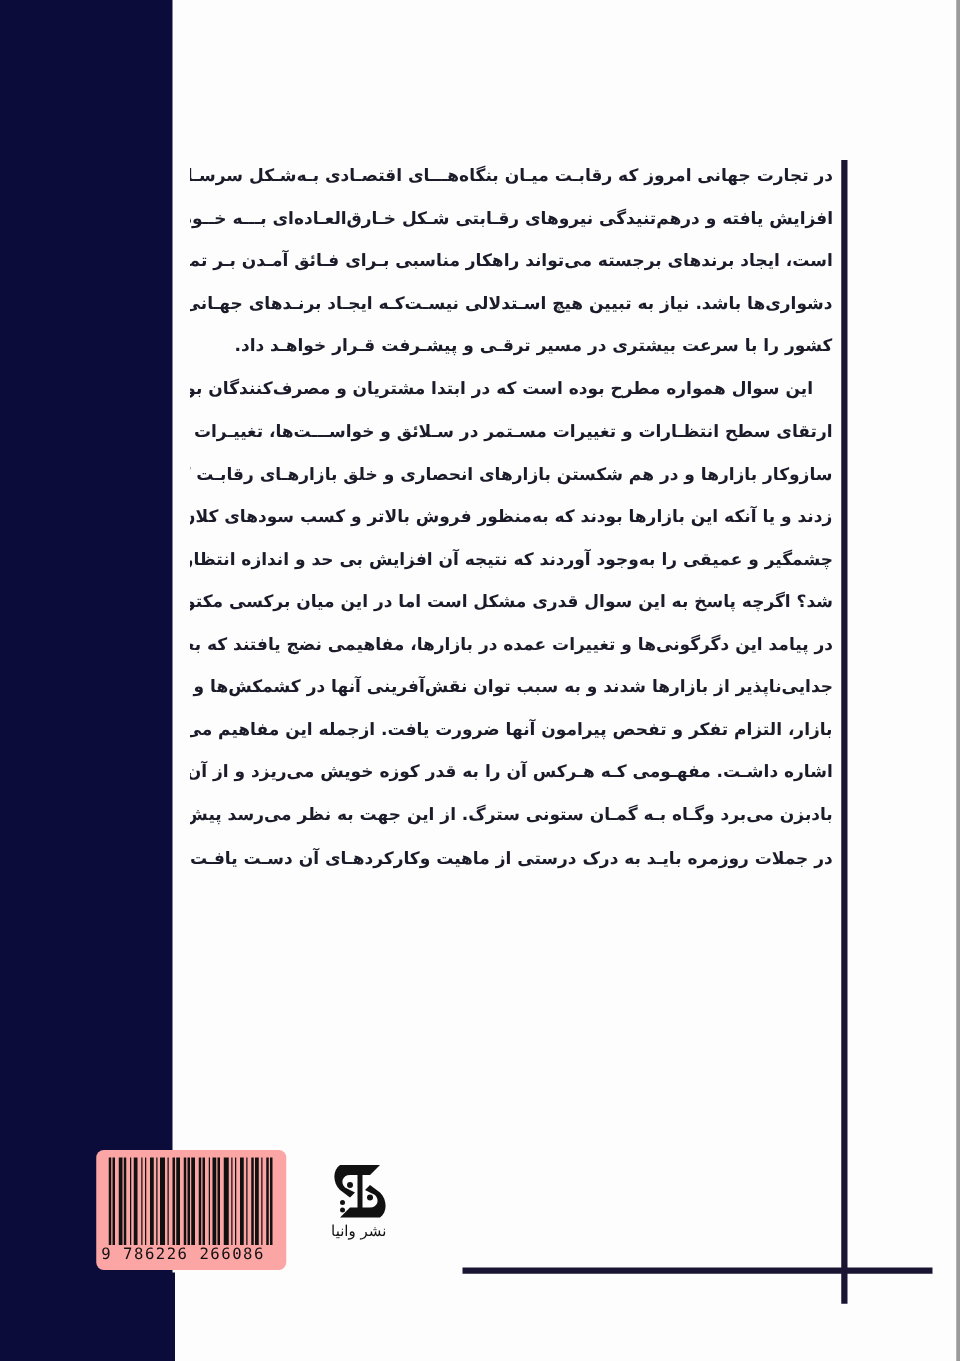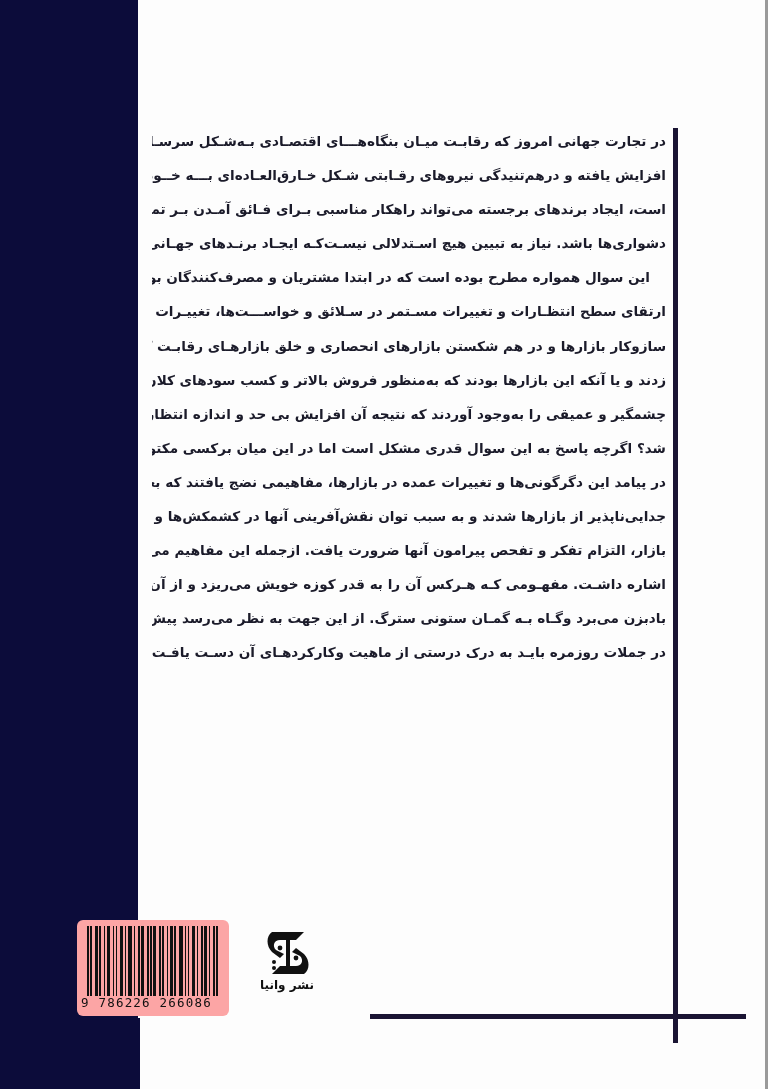--- a/index.html
+++ b/index.html
@@ -98,40 +98,41 @@
       left: 266px; top: 928px;
       width: 44px; height: 50px;
     }
     .logo-text {
       position: absolute;
       left: 256px; top: 978px;
       width: 62px;
       text-align: center;
       direction: rtl;
       font-size: 12px;
-      font-weight: bold;
+      font-weight: normal;
       color: #111;
     }
   </style>
 </head>
 <body>
 
 <div class="navy-panel"></div>
 <div class="navy-panel-bottom"></div>
 <div class="right-edge"></div>
 
 <div class="vbar"></div>
 <div class="hbar"></div>
 
 <div class="text-block">
   <div>
     <span class="line">در تجارت جهانی امروز که رقابـت میـان بنگاه‌هـــای اقتصـادی بـه‌شـکل سرسـام‌آوری</span>
     <span class="line">افزایش یافته و درهم‌تنیدگی نیروهای رقـابتی شـکل خـارق‌العـاده‌ای بـــه خــود گرفتــه</span>
     <span class="line">است، ایجاد برندهای برجسته می‌تواند راهکار مناسبی بـرای فـائق آمـدن بـر تمــام ایـــن</span>
     <span class="line">دشواری‌ها باشد. نیاز به تبیین هیچ اسـتدلالی نیسـت‌کـه ایجـاد برنـدهای جهـانی، اقتصـاد</span>
+    <span class="line last">کشور را با سرعت بیشتری در مسیر ترقـی و پیشـرفت قـرار خواهـد داد.</span>
   </div>
   <div>
     <span class="line indent">این سوال همواره مطرح بوده است که در ابتدا مشتریان و مصرف‌کنندگان بودند کـه بـــا</span>
     <span class="line">ارتقای سطح انتظـارات و تغییرات مسـتمر در سـلائق و خواســـت‌ها، تغییـرات گسـترده در</span>
     <span class="line">سازوکار بازارها و در هم شکستن بازارهای انحصاری و خلق بازارهـای رقابـت کامـــل را رقم</span>
     <span class="line">زدند و یا آنکه این بازارها بودند که به‌منظور فروش بالاتر و کسب سودهای کلان، دگرگونی</span>
     <span class="line">چشمگیر و عمیقی را به‌وجود آوردند که نتیجه آن افزایش بی حد و اندازه انتظارات مشتریان</span>
     <span class="line">شد؟ اگرچه پاسخ به این سوال قدری مشکل است اما در این میان برکسی مکتوم نیست که</span>
     <span class="line">در پیامد این دگرگونی‌ها و تغییرات عمده در بازارها، مفاهیمی نضج یافتند که بعدها خود جزئی</span>
     <span class="line">جدایی‌ناپذیر از بازارها شدند و به سبب توان نقش‌آفرینی آنها در کشمکش‌ها و رقابت‌های</span>

